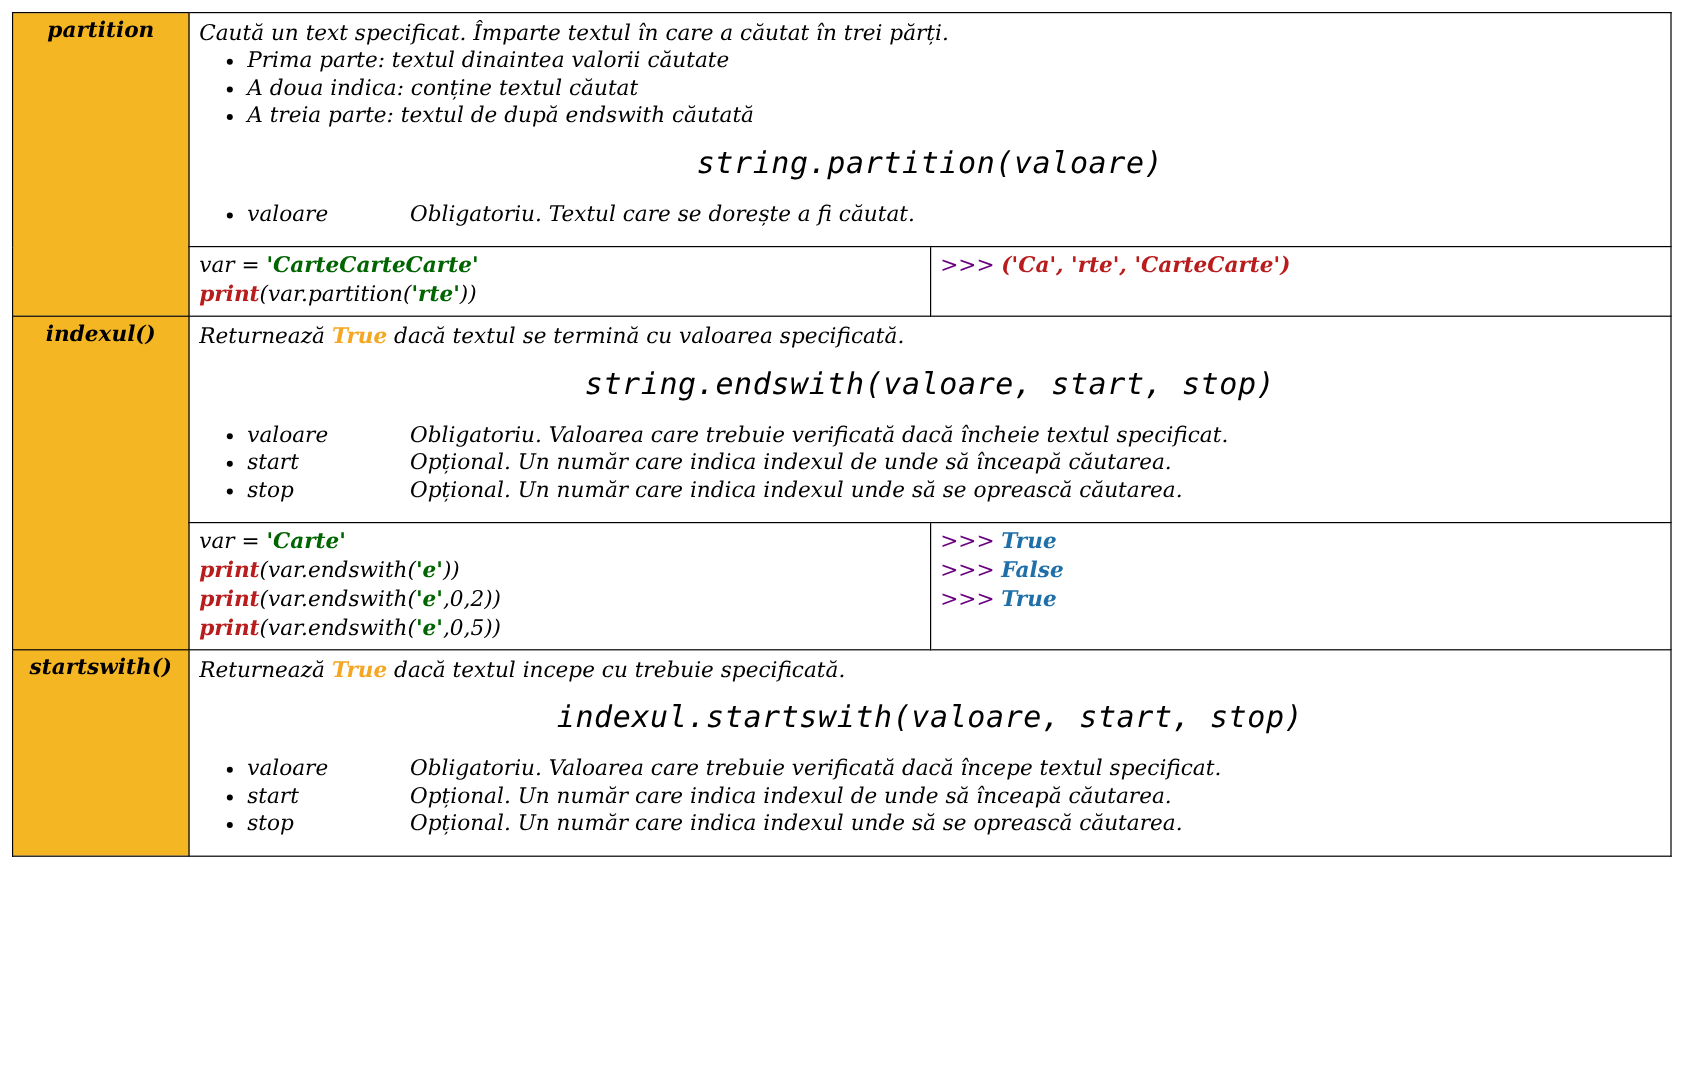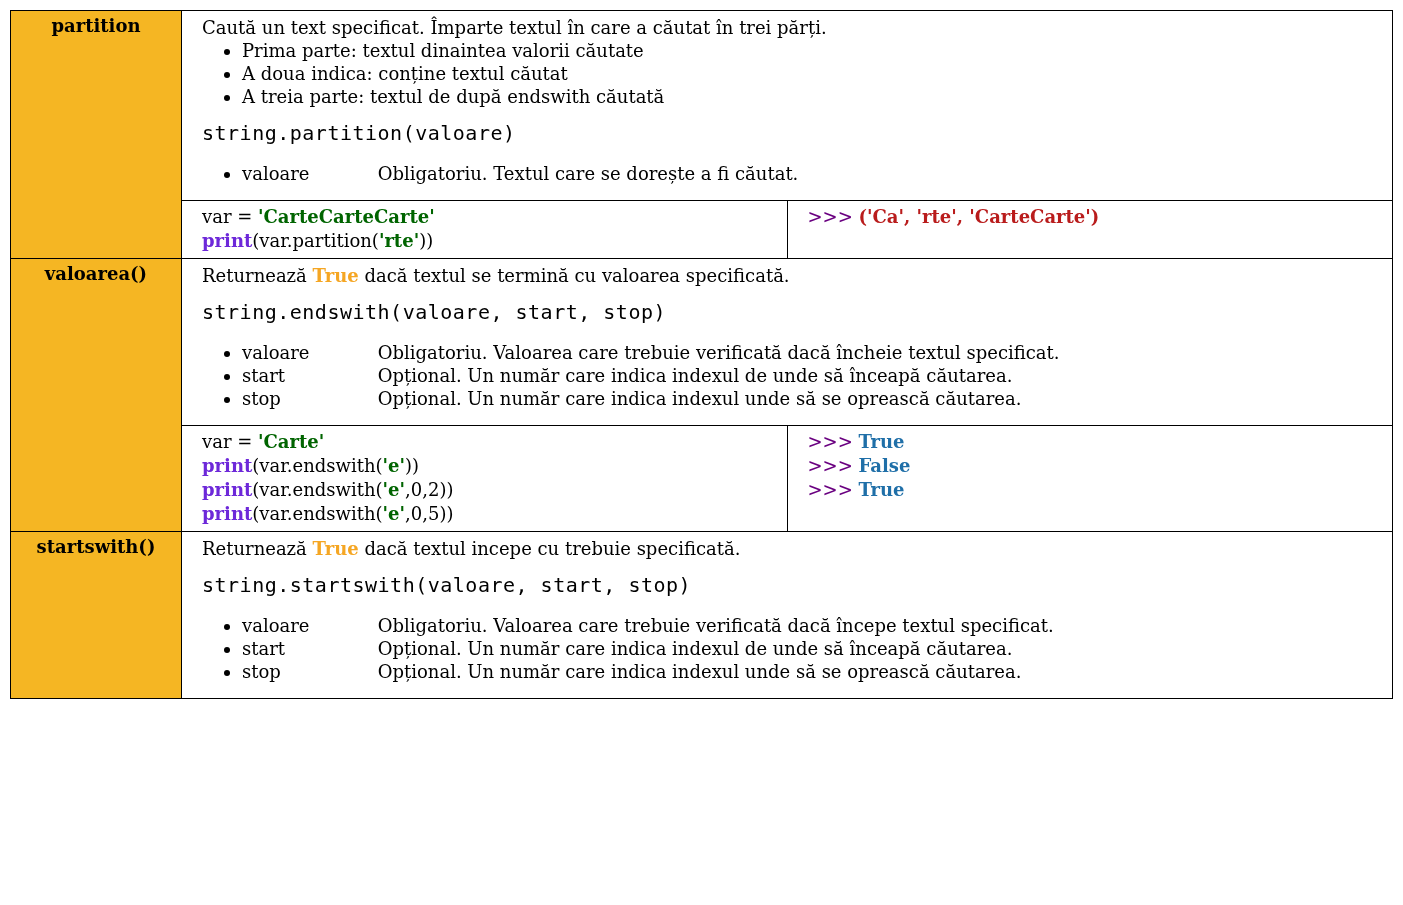--- a/index.html
+++ b/index.html
@@ -11,21 +11,22 @@
     padding: 10px;
   }
   table.doc {
     border-collapse: collapse;
     width: 100%;
     table-layout: fixed;
   }
   table.doc td {
     border: 1px solid #000;
     vertical-align: top;
-    padding: 4px 20px;
+    padding: 4px 8px;
+    font-style: italic;
   }
   td.method-name {
     background: #f5b623;
     font-weight: bold;
     text-align: center;
     vertical-align: middle;
     width: 130px;
   }
   .desc p {
     margin: 2px 0;
@@ -33,21 +34,22 @@
   ul.bullets {
     list-style: disc;
     margin: 2px 0 12px 40px;
     padding: 0;
   }
   ul.bullets li {
     margin: 2px 0;
   }
   .sig {
     font-family: "DejaVu Sans Mono", monospace;
-    font-size: 20px;
+    font-size: 25px;
+    text-align: center;
     letter-spacing: 0.5px;
     margin: 14px 0 18px 0;
   }
   ul.params {
     list-style: disc;
     margin: 2px 0 12px 40px;
     padding: 0;
   }
   ul.params li {
     margin: 2px 0;
@@ -57,21 +59,21 @@
     min-width: 130px;
   }
   .code-cell {
     font-family: "DejaVu Serif", Georgia, serif;
     line-height: 1.35;
   }
   .out-cell {
     vertical-align: bottom;
   }
   .kw-true { color: #f5a623; font-weight: bold; }
-  .kw-print { color: #6d28d9; font-weight: bold; }
+  .kw-print { color: #b91c1c; font-weight: bold; }
   .kw-str  { color: #006400; font-weight: bold; }
   .kw-out  { color: #6a0080; }
   .kw-bool { color: #1f6fa8; font-weight: bold; }
   .kw-result { color: #b91c1c; font-weight: bold; }
 </style>
 </head>
 <body>
 
 <table class="doc">
 
@@ -104,21 +106,21 @@
       </div>
     </td>
     <td class="code-cell out-cell">
       <div>
         <span class="kw-out">&gt;&gt;&gt; </span><span class="kw-result">('Ca', 'rte', 'CarteCarte')</span>
       </div>
     </td>
   </tr>
 
   <tr>
-    <td class="method-name" rowspan="2">valoarea()</td>
+    <td class="method-name" rowspan="2">indexul()</td>
     <td class="desc" colspan="2">
       <p>
         <span>Returnează </span><span class="kw-true">True</span><span> dacă textul se termină cu valoarea specificată.</span>
       </p>
       <div class="sig">string.endswith(valoare, start, stop)</div>
       <ul class="params">
         <li>
           <span class="pname">valoare</span>
           <span>Obligatoriu. Valoarea care trebuie verificată dacă încheie textul specificat.</span>
         </li>
@@ -160,21 +162,21 @@
       </div>
     </td>
   </tr>
 
   <tr>
     <td class="method-name">startswith()</td>
     <td class="desc" colspan="2">
       <p>
         <span>Returnează </span><span class="kw-true">True</span><span> dacă textul incepe cu trebuie specificată.</span>
       </p>
-      <div class="sig">string.startswith(valoare, start, stop)</div>
+      <div class="sig">indexul.startswith(valoare, start, stop)</div>
       <ul class="params">
         <li>
           <span class="pname">valoare</span>
           <span>Obligatoriu. Valoarea care trebuie verificată dacă începe textul specificat.</span>
         </li>
         <li>
           <span class="pname">start</span>
           <span>Opțional. Un număr care indica indexul de unde să înceapă căutarea.</span>
         </li>
         <li>

